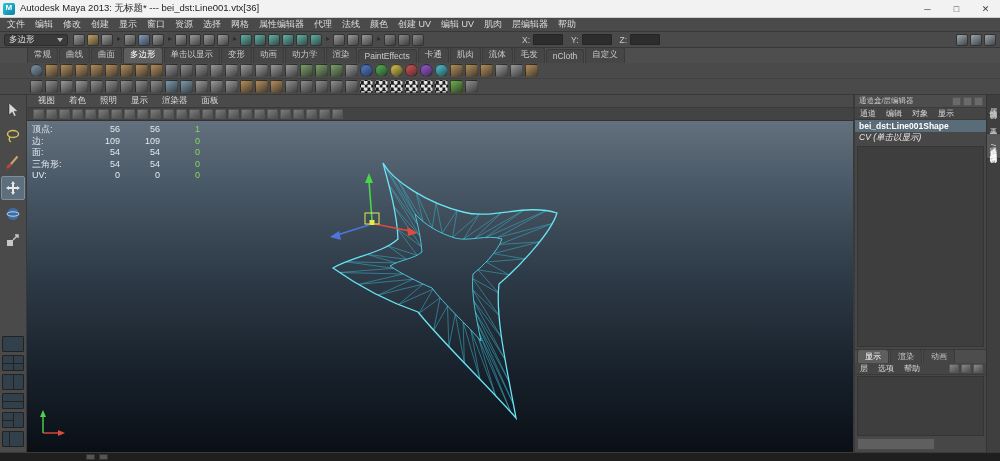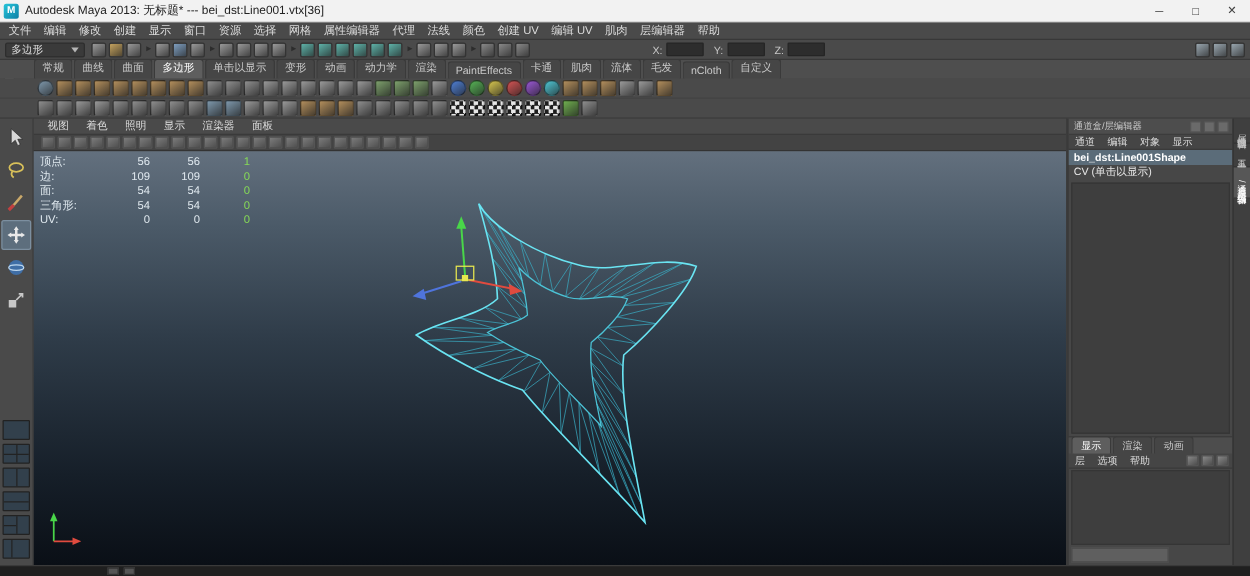--- a/index.html
+++ b/index.html
@@ -75,21 +75,21 @@
 
   
   .rightpanel{position:absolute;left:853px;top:95px;width:133px;height:357px;background:#474747;border-left:2px solid #3a3a3a;display:flex;flex-direction:column;}
   .cb-header{height:13px;display:flex;align-items:center;background:#4d4d4d;border-bottom:1px solid #3c3c3c;flex:none;}
   .cb-title{font-size:7.5px;color:#c9c9c9;padding-left:4px;white-space:nowrap;overflow:hidden;}
   .cb-hicons{margin-left:auto;display:flex;gap:2px;padding-right:3px;}
   .cb-hicon{width:9px;height:9px;background:#6a6a6a;border:1px solid #555;border-radius:1px;}
   .cb-menus{height:12px;display:flex;align-items:center;background:#454545;border-bottom:1px solid #3a3a3a;flex:none;}
   .cb-menu-item{font-size:8px;color:#dcdcdc;padding:0 5px;white-space:nowrap;}
   .cb-object{height:12px;background:#5b6c79;color:#fff;font-size:8.5px;font-weight:bold;display:flex;align-items:center;padding-left:4px;flex:none;white-space:nowrap;overflow:hidden;}
-  .cb-cv{height:12px;color:#e8e8e8;font-size:8.5px;display:flex;padding-left:4px;flex:none;white-space:nowrap;overflow:hidden;}
+  .cb-cv{height:12px;color:#e8e8e8;font-size:8.5px;display:flex;padding-left:4px;flex:none;white-space:nowrap;overflow:hidden;font-style:italic;}
   .cb-empty{flex:1;background:#3e3e3e;border:1px solid #353535;margin:2px;}
   .layer-editor{flex:none;display:flex;flex-direction:column;border-top:1px solid #383838;}
   .layer-tabs{height:13px;display:flex;align-items:flex-end;background:#4d4d4d;padding-left:2px;}
   .layer-tab{font-size:8px;color:#c9c9c9;padding:1px 7px;background:#454545;border:1px solid #3a3a3a;border-bottom:none;border-radius:3px 3px 0 0;margin-right:1px;}
   .layer-tab.active{background:#5e5e5e;color:#fff;}
   .layer-menus-row{height:12px;display:flex;align-items:center;background:#454545;border-bottom:1px solid #3a3a3a;}
   .le-icons{margin-left:auto;display:flex;gap:2px;padding-right:3px;}
   .le-icon{width:10px;height:9px;background:linear-gradient(145deg,#8a8a8a,#333 140%);border:1px solid #555;border-radius:1px;}
   .layer-list{height:60px;background:#3e3e3e;border:1px solid #353535;margin:1px 2px;}
   .le-footer{height:12px;width:78px;background:#5f5f5f;border:1px solid #4a4a4a;margin:1px 0 2px 2px;}

